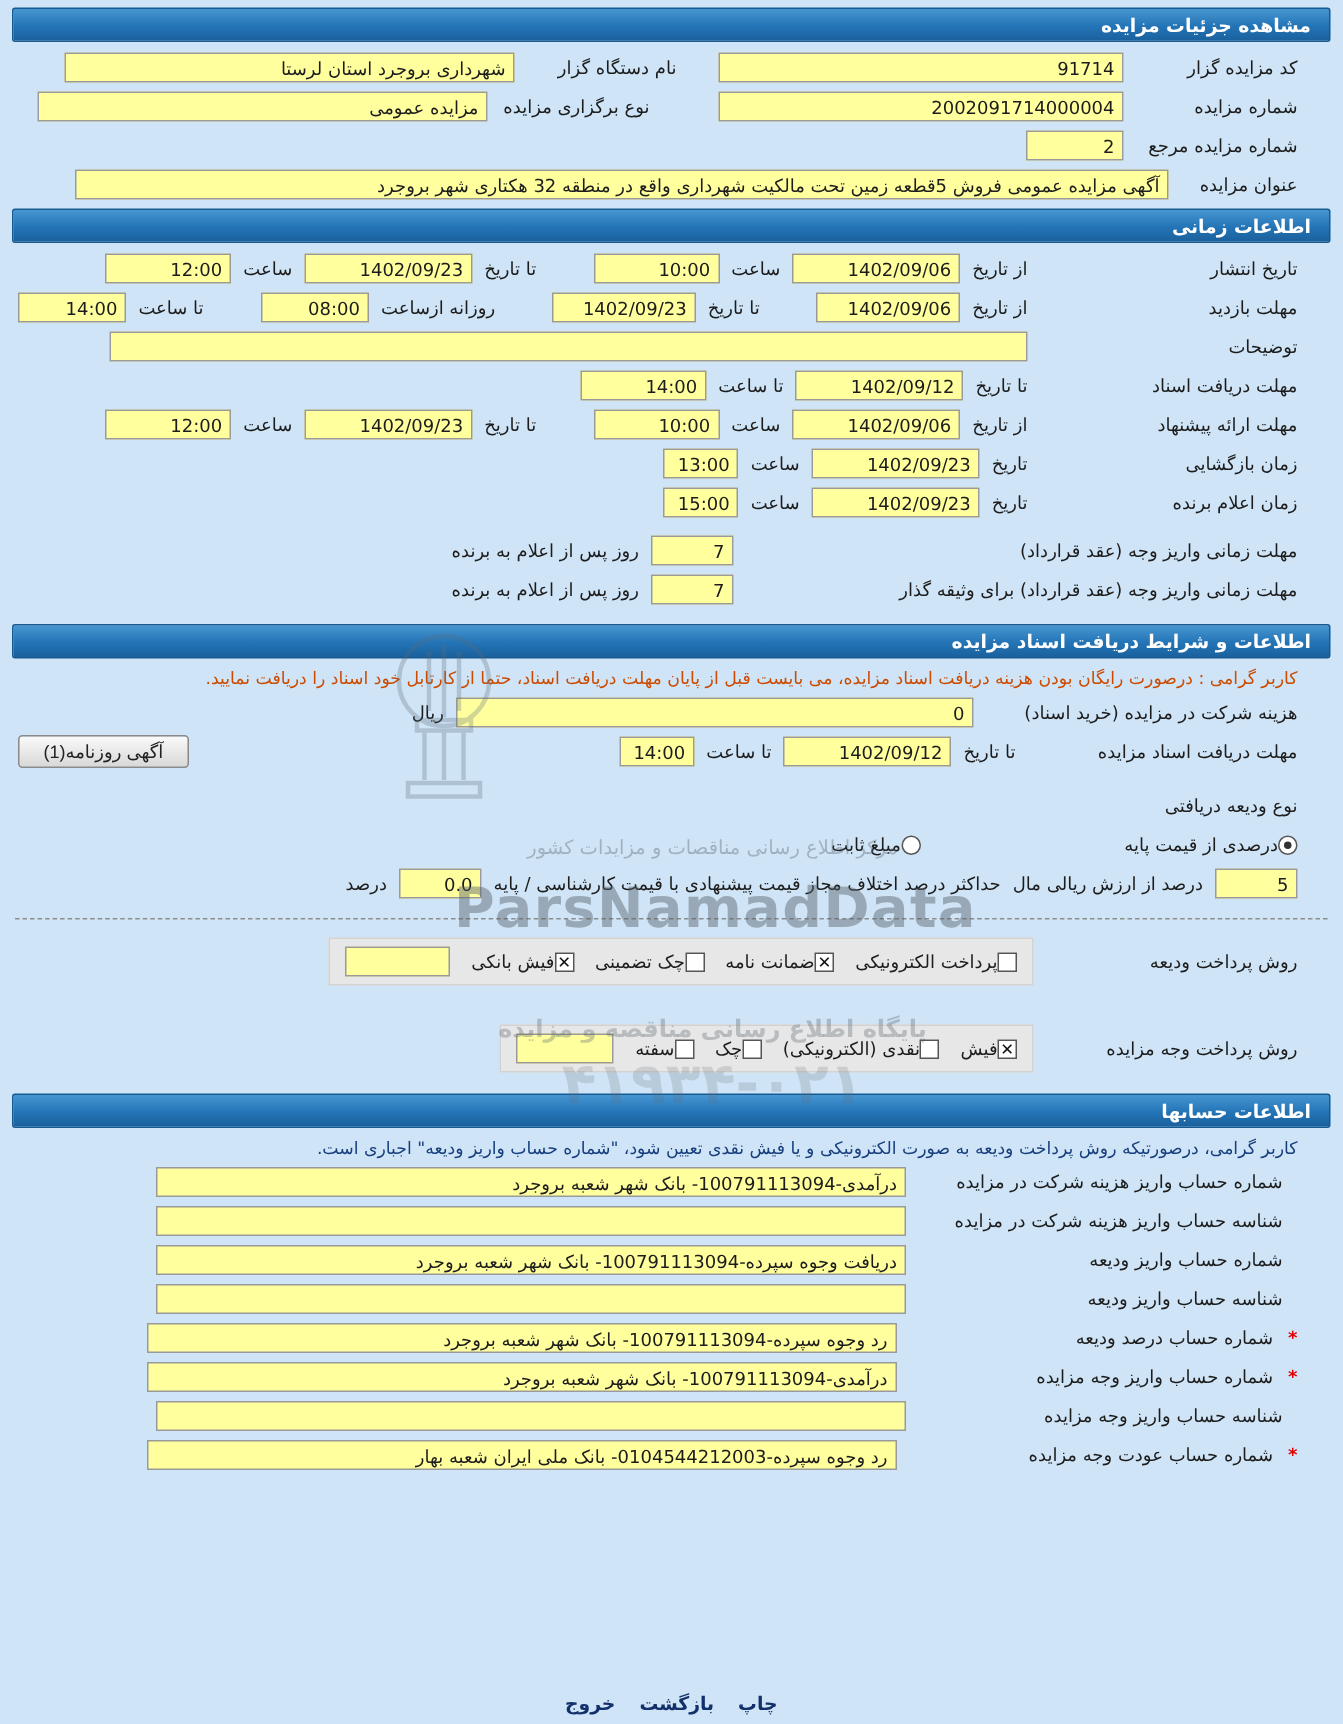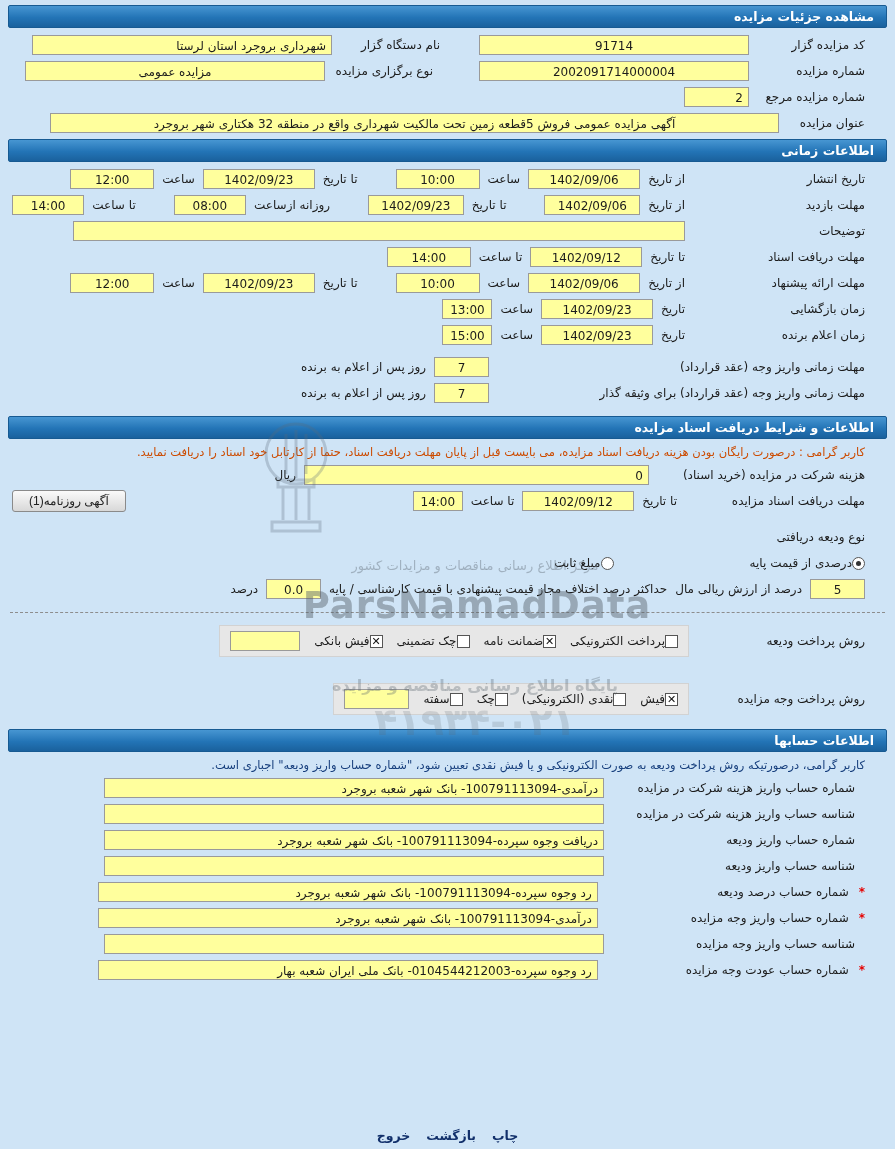--- a/index.html
+++ b/index.html
@@ -17,21 +17,21 @@
     background:linear-gradient(180deg,#4796d2 0%,#2374b6 55%,#1a619d 100%);
     border:1px solid #175a92; border-radius:2px;
   }
   .row { display:flex; align-items:center; margin:4px 30px 4px 12px; gap:8px; min-height:22px; }
   .lbl { white-space:nowrap; }
   .field {
     background:#ffff9d; border:1px solid #9a9a9a;
     height:20px; line-height:18px; padding:1px 5px;
     overflow:hidden; white-space:nowrap; display:inline-block;
   }
-  .center { text-align:center; }
+  .center { text-align:right; }
   .grow { flex:1; }
   .w-date{width:112px} .w-time{width:84px} .w-time-s{width:50px}
   .w-270{width:270px} .w-300{width:300px} .w-65{width:65px}
   .w-55{width:55px; flex:0 0 55px;} .w-70{width:70px} .w-345{width:345px}
   .w-500{width:500px; flex:0 0 500px;}
   .t-label { flex:0 0 172px; }
   .t-label-wide { flex:0 0 368px; }
   .t-label-cb { flex:0 0 168px; }
   .acct-label { flex:0 0 243px; }
   .sp { margin-left:30px; }
@@ -90,21 +90,21 @@
 </head>
 <body>
 
 <div class="content">
 
   <div class="bar">مشاهده جزئیات مزایده</div>
 
   <div class="row">
     <span class="lbl" style="flex:0 0 108px">کد مزایده گزار</span>
     <span class="field w-270 center">91714</span>
-    <span class="lbl" style="flex:0 0 100px; margin-right:31px">نام دستگاه گزار</span>
+    <span class="lbl" style="flex:0 0 100px; margin-right:20px">نام دستگاه گزار</span>
     <span class="field w-300">شهرداری بروجرد استان لرستا</span>
   </div>
   <div class="row">
     <span class="lbl" style="flex:0 0 108px">شماره مزایده</span>
     <span class="field w-270 center">2002091714000004</span>
     <span class="lbl" style="flex:0 0 100px; margin-right:38px">نوع برگزاری مزایده</span>
     <span class="field w-300 center">مزایده عمومی</span>
   </div>
   <div class="row">
     <span class="lbl" style="flex:0 0 108px">شماره مزایده مرجع</span>

